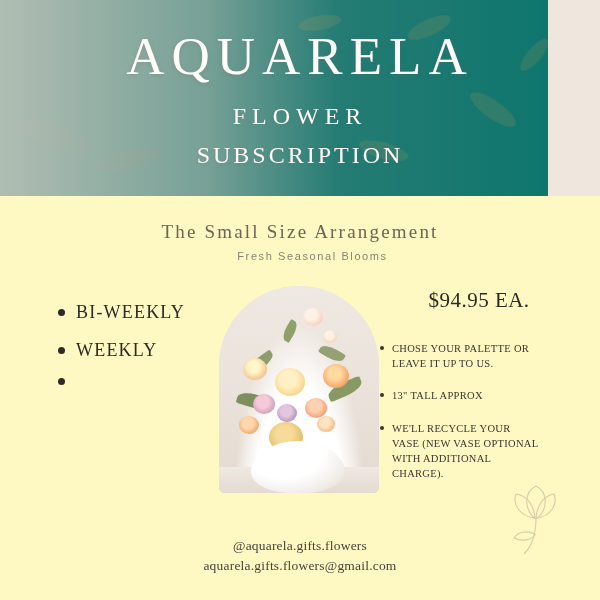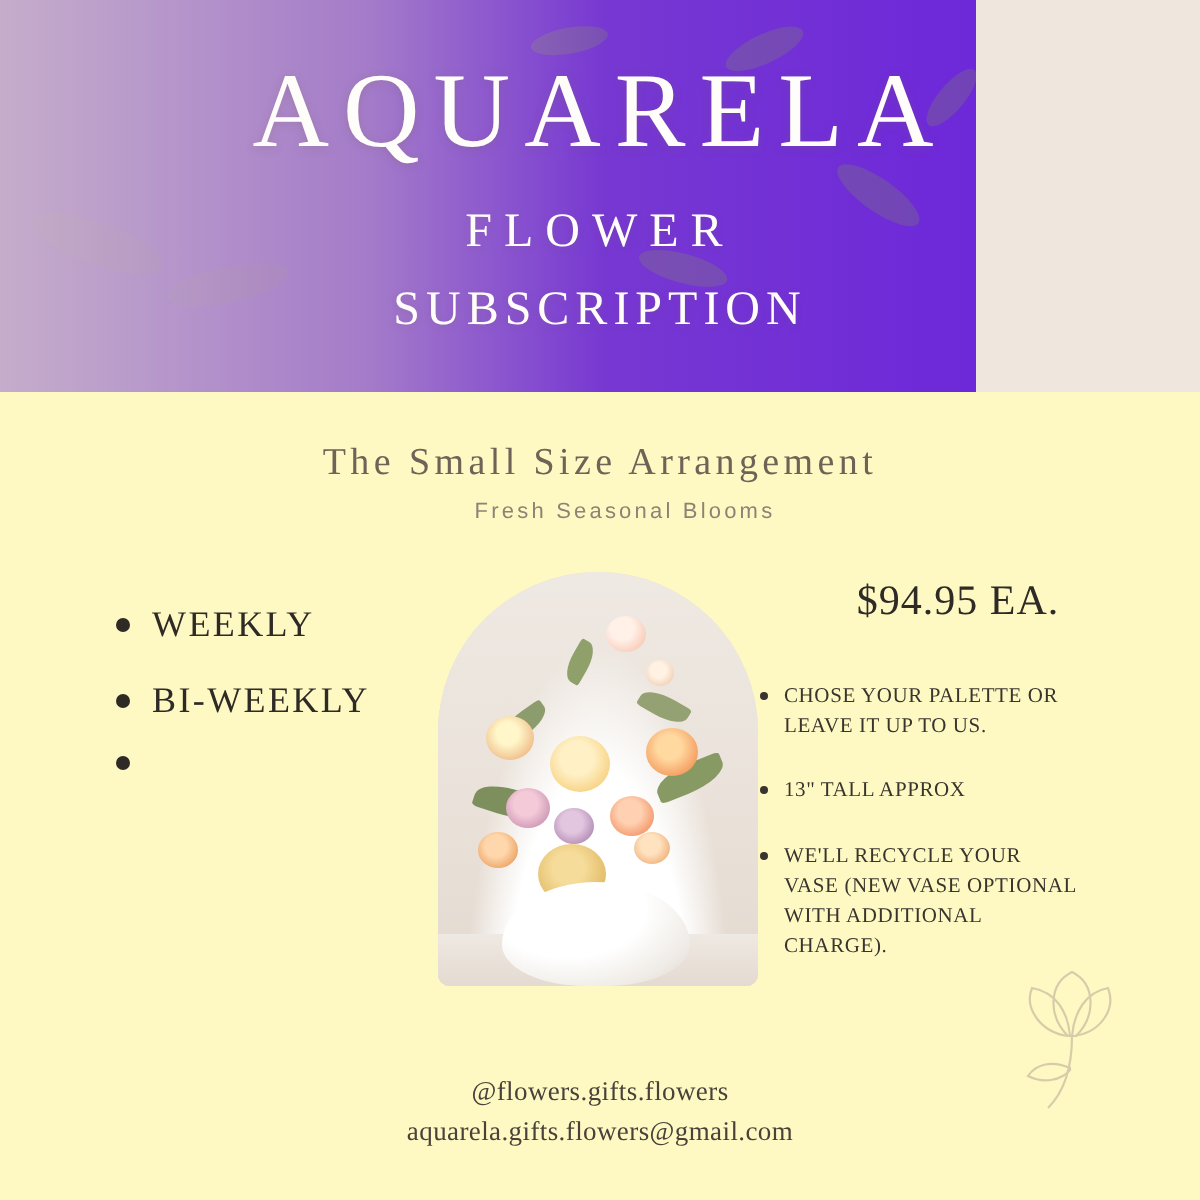--- a/index.html
+++ b/index.html
@@ -17,24 +17,24 @@
     position: relative;
     width: 600px;
     height: 600px;
     background: #efe6de;
     overflow: hidden;
   }
 
   
   .hero {
     position: relative;
-    width: 488px;
+    width: 548px;
     height: 196px;
     overflow: hidden;
-    background: #6d28d9;
+    background: #0f766e;
   }
   .hero-bg {
     position: absolute;
     inset: 0;
     background:
       radial-gradient(circle at 88% 12%, rgba(226,176,196,0.95) 0 6%, rgba(226,176,196,0) 7%),
       radial-gradient(circle at 96% 30%, rgba(216,150,176,0.85) 0 5%, rgba(216,150,176,0) 6%),
       radial-gradient(circle at 79% 8%, rgba(240,200,200,0.8) 0 5%, rgba(240,200,200,0) 6%),
       radial-gradient(circle at 70% 22%, rgba(233,205,185,0.8) 0 6%, rgba(233,205,185,0) 7%),
       radial-gradient(circle at 93% 62%, rgba(219,166,112,0.8) 0 6%, rgba(219,166,112,0) 7%),
@@ -282,25 +282,25 @@
   <div class="body-area">
 
     <div class="headline">The  Small Size Arrangement</div>
     <div class="subhead">Fresh Seasonal Blooms</div>
 
     <div class="cols">
 
       <div class="plans">
         <div class="plan">
           <span class="bullet"></span>
-          <span>WEEKLY</span>
+          <span>BI-WEEKLY</span>
         </div>
         <div class="plan">
           <span class="bullet"></span>
-          <span>BI-WEEKLY</span>
+          <span>WEEKLY</span>
         </div>
         <div class="plan">
           <span class="bullet"></span>
         </div>
       </div>
 
       <div class="arch">
         <div class="arch-scene"></div>
         <div class="table"></div>
 
@@ -346,17 +346,17 @@
       <g fill="none" stroke="#b9a795" stroke-width="1.1">
         <path d="M40 40 C30 30, 30 14, 42 8 C54 14, 54 30, 44 40 Z"></path>
         <path d="M40 40 C26 38, 18 26, 22 16 C34 18, 40 28, 41 40 Z"></path>
         <path d="M43 40 C57 38, 64 26, 60 16 C49 18, 43 28, 42 40 Z"></path>
         <path d="M42 40 C42 52, 40 66, 30 76"></path>
         <path d="M41 56 C32 52, 24 54, 20 60 C28 64, 37 62, 41 57 Z"></path>
       </g>
     </svg>
 
     <div class="footer">
-      <div class="handle">@flowers.gifts.flowers</div>
+      <div class="handle">@aquarela.gifts.flowers</div>
       <div class="email">aquarela.gifts.flowers@gmail.com</div>
     </div>
   </div>
 </div>
 
 </body></html>

